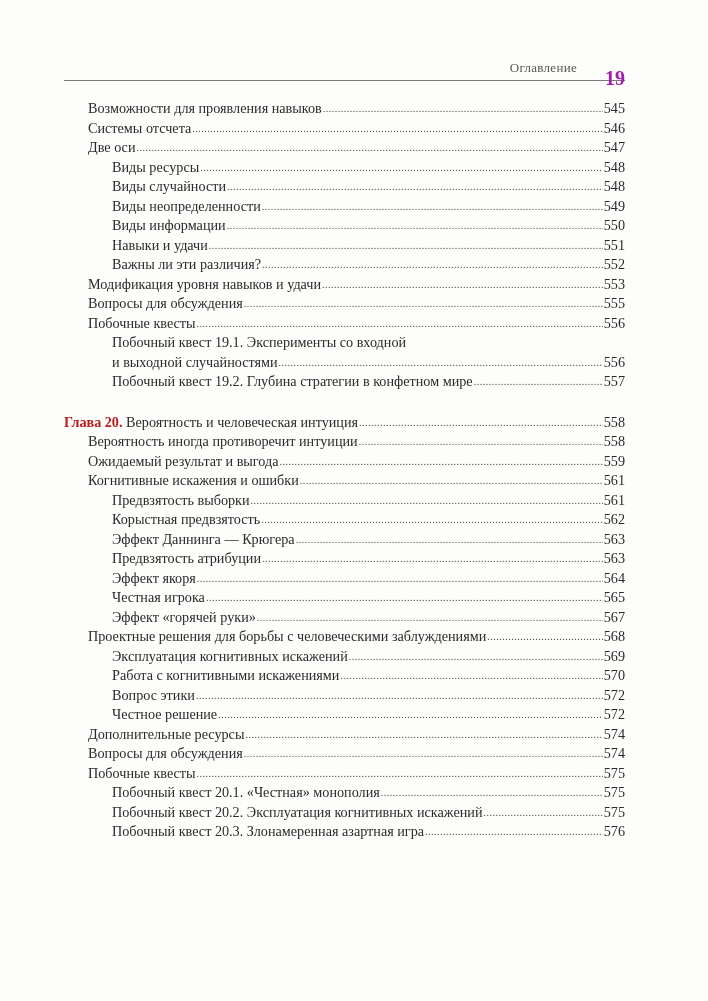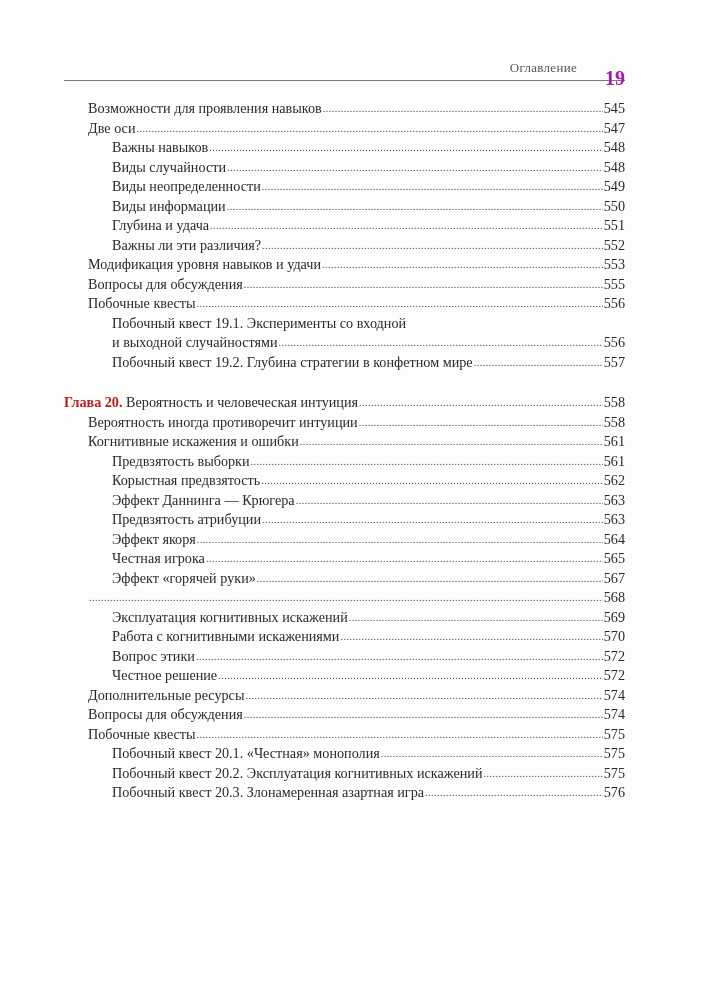--- a/index.html
+++ b/index.html
@@ -65,46 +65,51 @@
 </div>
 
 <div class="toc">
   <div id="toc-top">
       <div class="entry l1">
         <span class="label">Возможности для проявления навыков</span>
         <span class="leader"></span>
         <span class="page">545</span>
       </div>
       <div class="entry l1">
+        <span class="label">Системы отсчета</span>
+        <span class="leader"></span>
+        <span class="page">546</span>
+      </div>
+      <div class="entry l1">
         <span class="label">Две оси</span>
         <span class="leader"></span>
         <span class="page">547</span>
       </div>
       <div class="entry l2">
-        <span class="label">Важны навыков</span>
+        <span class="label">Виды ресурсы</span>
         <span class="leader"></span>
         <span class="page">548</span>
       </div>
       <div class="entry l2">
         <span class="label">Виды случайности</span>
         <span class="leader"></span>
         <span class="page">548</span>
       </div>
       <div class="entry l2">
         <span class="label">Виды неопределенности</span>
         <span class="leader"></span>
         <span class="page">549</span>
       </div>
       <div class="entry l2">
         <span class="label">Виды информации</span>
         <span class="leader"></span>
         <span class="page">550</span>
       </div>
       <div class="entry l2">
-        <span class="label">Глубина и удача</span>
+        <span class="label">Навыки и удачи</span>
         <span class="leader"></span>
         <span class="page">551</span>
       </div>
       <div class="entry l2">
         <span class="label">Важны ли эти различия?</span>
         <span class="leader"></span>
         <span class="page">552</span>
       </div>
       <div class="entry l1">
         <span class="label">Модификация уровня навыков и удачи</span>
@@ -145,20 +150,25 @@
     <span class="page">558</span>
   </div>
 
   <div id="toc-ch20">
       <div class="entry l1">
         <span class="label">Вероятность иногда противоречит интуиции</span>
         <span class="leader"></span>
         <span class="page">558</span>
       </div>
       <div class="entry l1">
+        <span class="label">Ожидаемый результат и выгода</span>
+        <span class="leader"></span>
+        <span class="page">559</span>
+      </div>
+      <div class="entry l1">
         <span class="label">Когнитивные искажения и ошибки</span>
         <span class="leader"></span>
         <span class="page">561</span>
       </div>
       <div class="entry l2">
         <span class="label">Предвзятость выборки</span>
         <span class="leader"></span>
         <span class="page">561</span>
       </div>
       <div class="entry l2">
@@ -185,20 +195,21 @@
         <span class="label">Честная игрока</span>
         <span class="leader"></span>
         <span class="page">565</span>
       </div>
       <div class="entry l2">
         <span class="label">Эффект «горячей руки»</span>
         <span class="leader"></span>
         <span class="page">567</span>
       </div>
       <div class="entry l1">
+        <span class="label">Проектные решения для борьбы с человеческими заблуждениями</span>
         <span class="leader"></span>
         <span class="page">568</span>
       </div>
       <div class="entry l2">
         <span class="label">Эксплуатация когнитивных искажений</span>
         <span class="leader"></span>
         <span class="page">569</span>
       </div>
       <div class="entry l2">
         <span class="label">Работа с когнитивными искажениями</span>

